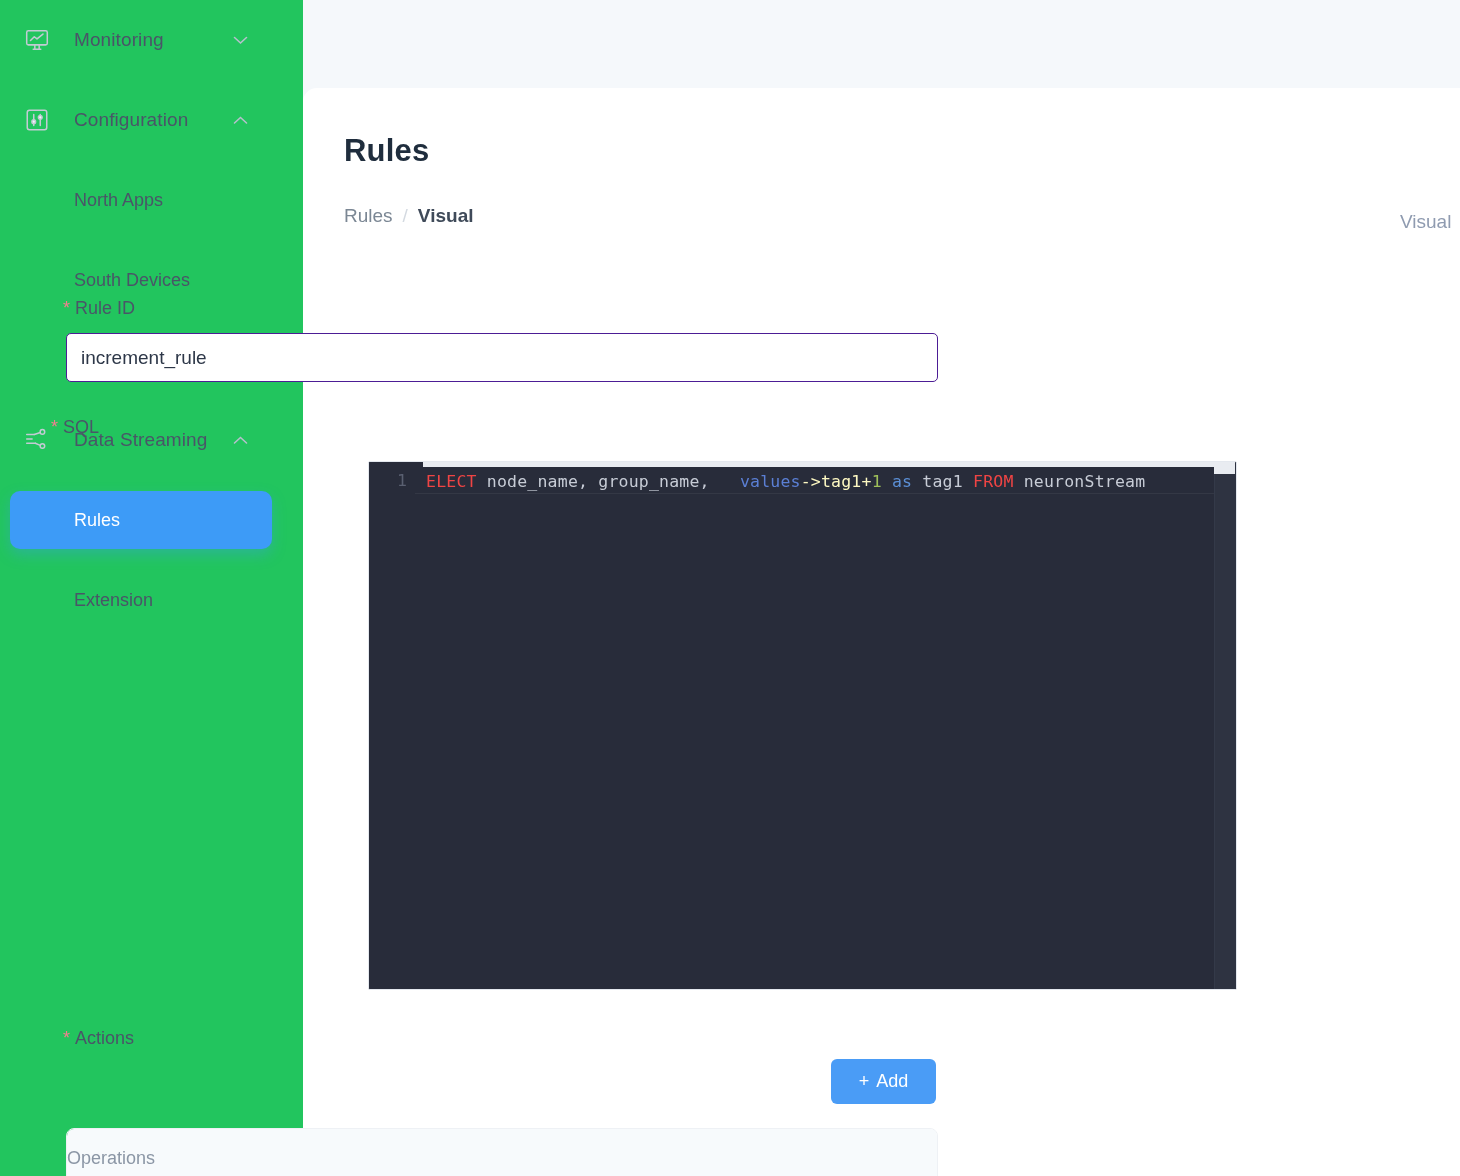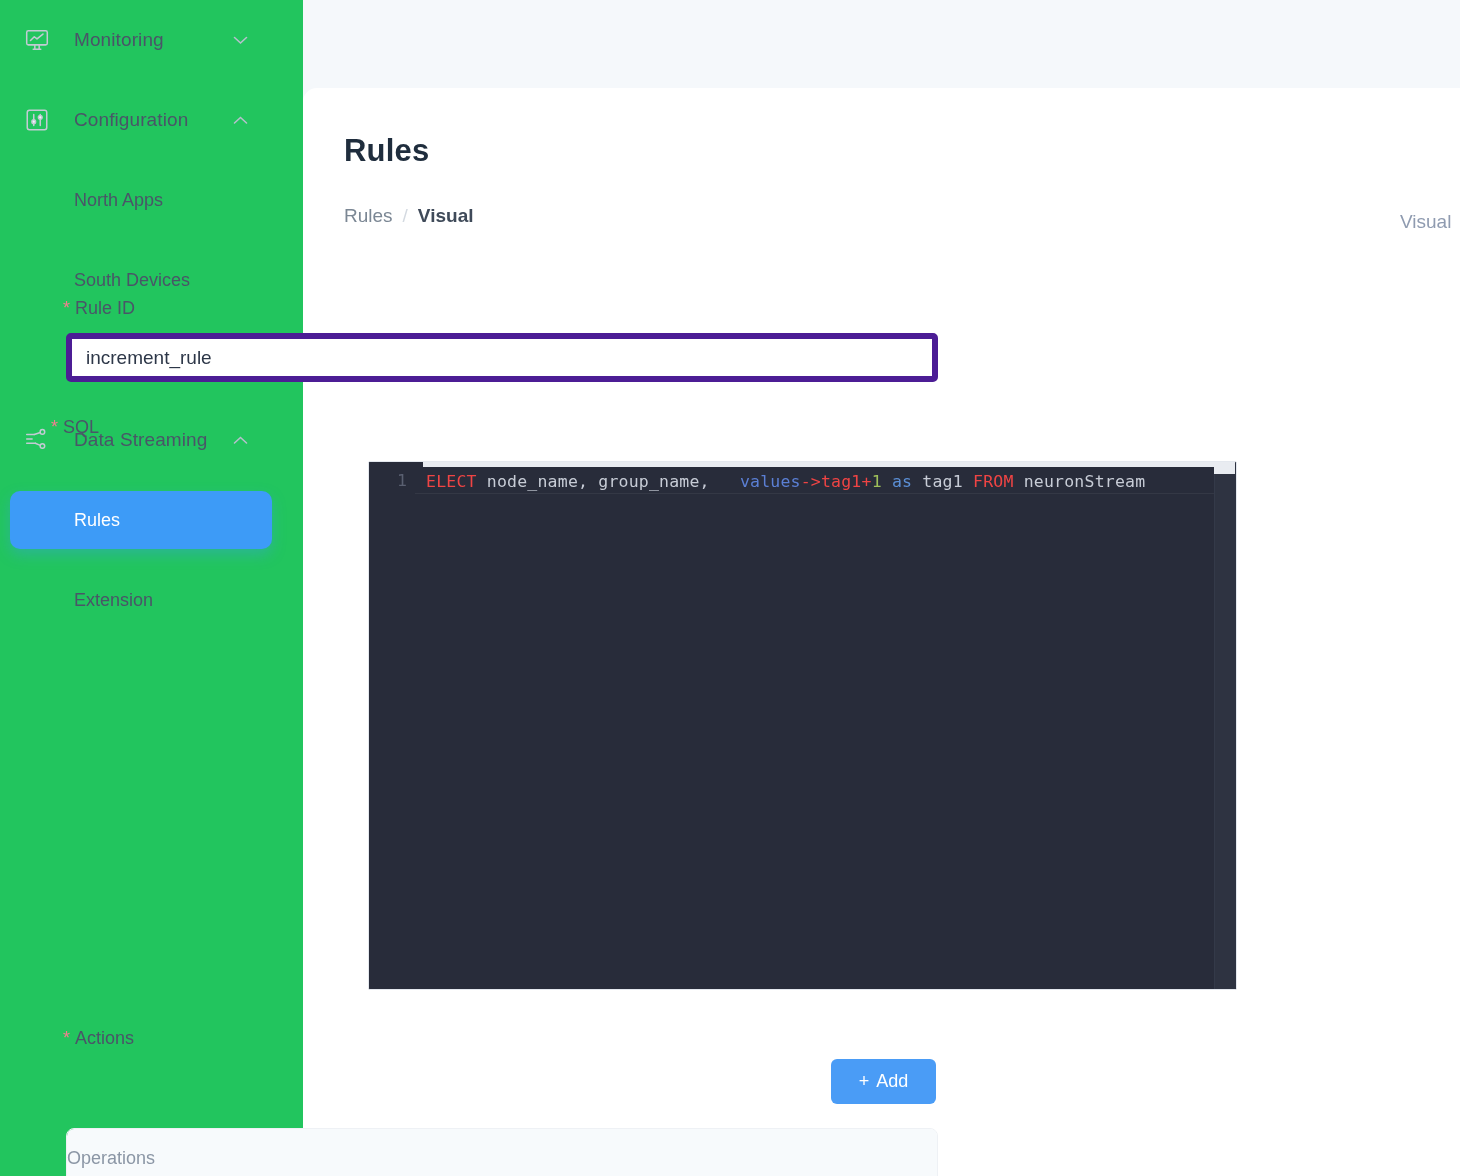--- a/index.html
+++ b/index.html
@@ -123,21 +123,21 @@
     color: #4a5568;
     white-space: nowrap;
   }
   .field-label .req { color: #f0808f; margin-right: 5px; }
 
   #rule-id-label { left: 63px; top: 298px; }
   #rule-id-input {
     position: absolute;
     left: 66px; top: 333px;
     width: 872px; height: 49px;
-    border: 6px solid #4c1d95;
+    border: 1px solid #4c1d95;
     border-radius: 5px;
     background: #fff;
     font-family: "Liberation Sans", sans-serif;
     font-size: 19px;
     color: #2d3748;
     padding: 0 14px;
     outline: none;
   }
   #sql-label { left: 51px; top: 417px; }
 
@@ -172,21 +172,21 @@
     text-align: right;
     padding-right: 8px;
     color: #5a6071;
     background: #282c3a;
     line-height: 26px;
   }
   .code-text { padding-left: 11px; letter-spacing: .2px; }
   .tok-kw    { color: #ef4444; }
   .tok-ident { color: #c7ccd6; }
   .tok-field { color: #5b7fd4; margin-left: 20px; }
-  .tok-op    { color: #ef4444; }
+  .tok-op    { color: #fef9c3; }
   .tok-num   { color: #9fc05a; }
   .tok-as    { color: #5b8fd6; }
   .active-line-underline {
     position: absolute;
     left: 46px; top: 31px;
     width: 1120px; height: 1px;
     background: rgba(255,255,255,.06);
   }
   #editor-vscroll-track {
     position: absolute;

